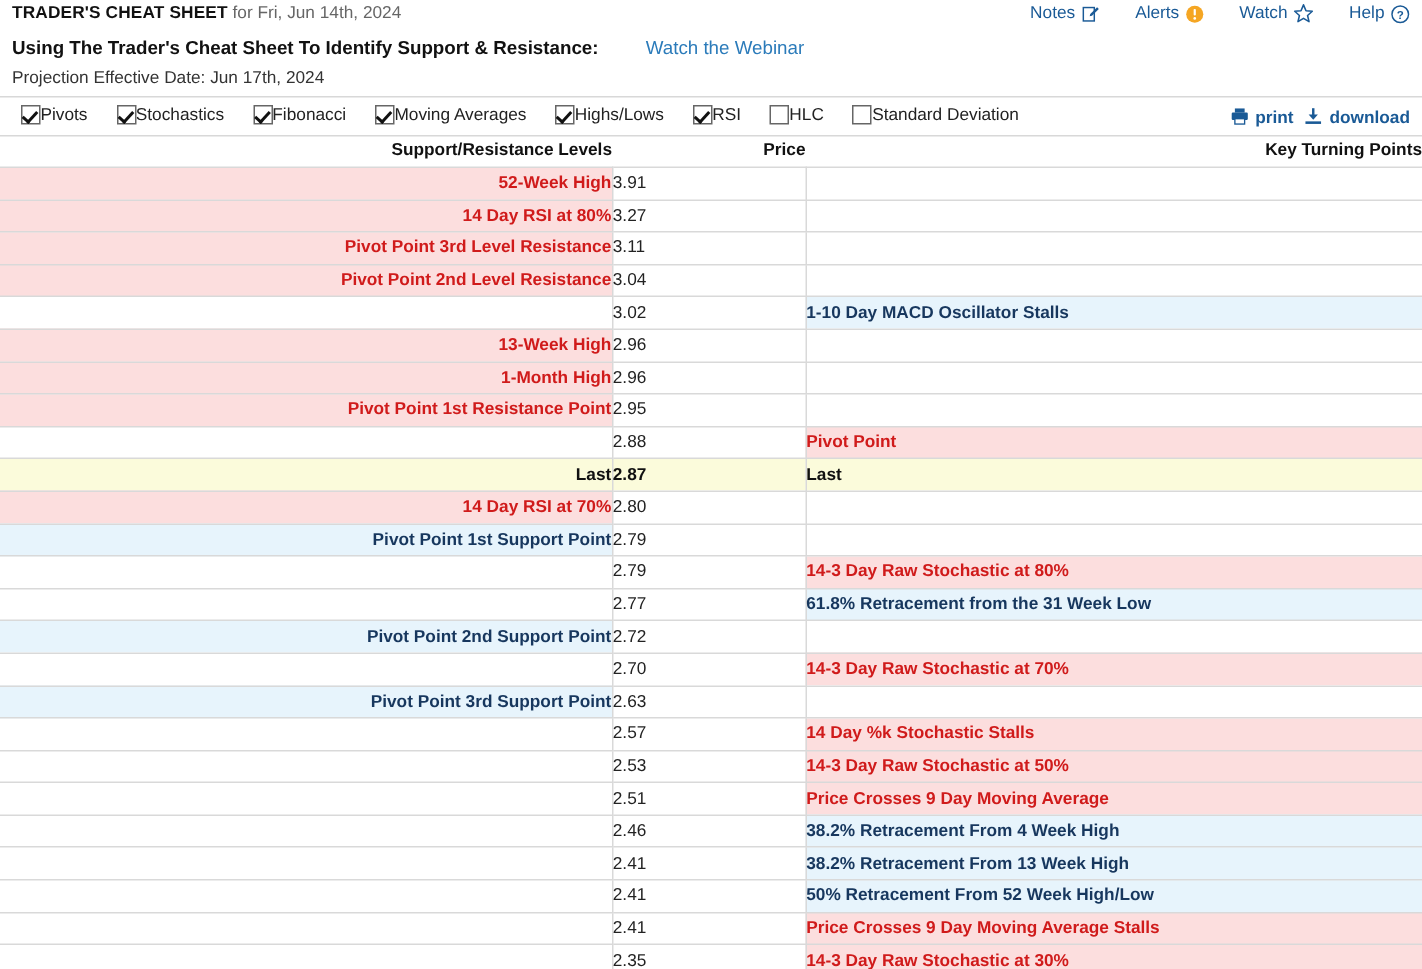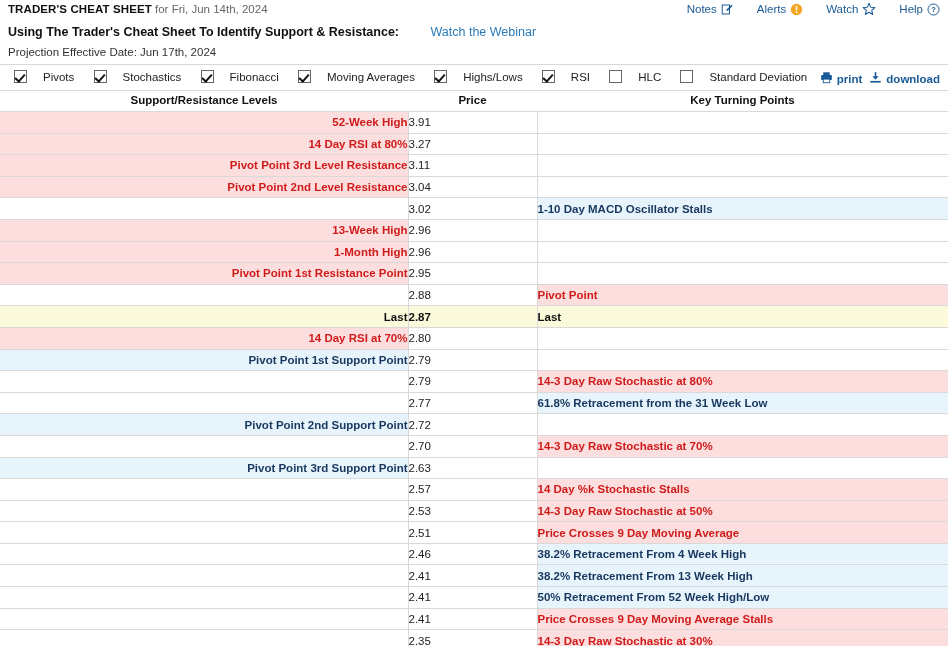--- a/index.html
+++ b/index.html
@@ -72,21 +72,21 @@
     position: relative;
     height: 26px;
     padding: 5px 0 0 14px;
     border-bottom: 1px solid #d8d8d8;
     white-space: nowrap;
     font-size: 11.5px;
   }
   .cb {
     display: inline-flex;
     align-items: center;
-    gap: 16px;
+    gap: 0;
     margin-right: 16px;
     cursor: pointer;
     vertical-align: top;
   }
   .cb .box {
     width: 13px; height: 13px;
     border: 1px solid #666;
     background: #fff;
     position: relative;
     display: inline-block;
@@ -129,21 +129,21 @@
     font-size: 11.5px;
   }
   table.sheet col.c-level { width: 408px; }
   table.sheet col.c-price { width: 129px; }
   table.sheet col.c-ktp   { width: 411px; }
 
   table.sheet th {
     font-size: 11.5px;
     font-weight: bold;
     color: #111;
-    text-align: center;
+    text-align: right;
     padding: 3px 0 5px 0;
     background: #fff;
     border: none;
   }
 
   table.sheet td {
     height: 21.6px;
     padding: 0;
     border-top: 1px solid #d9d9d9;
     border-bottom: 1px solid #d9d9d9;

